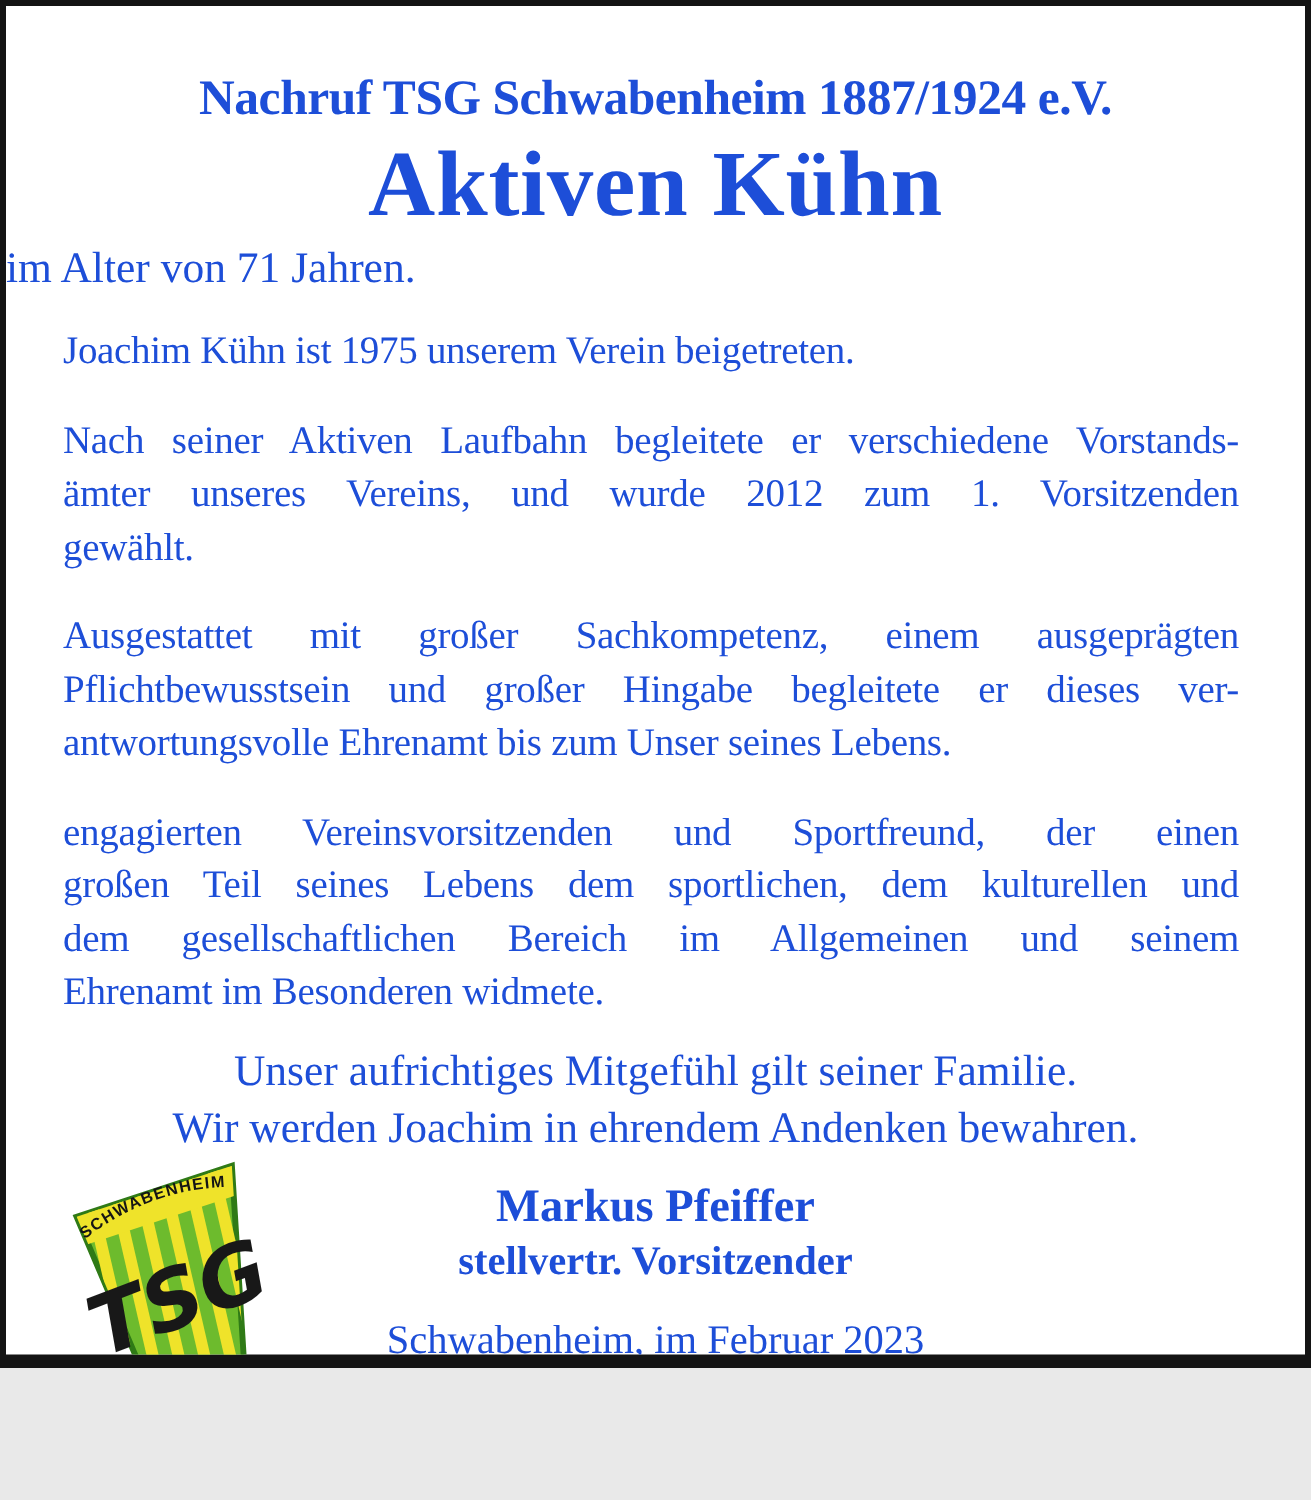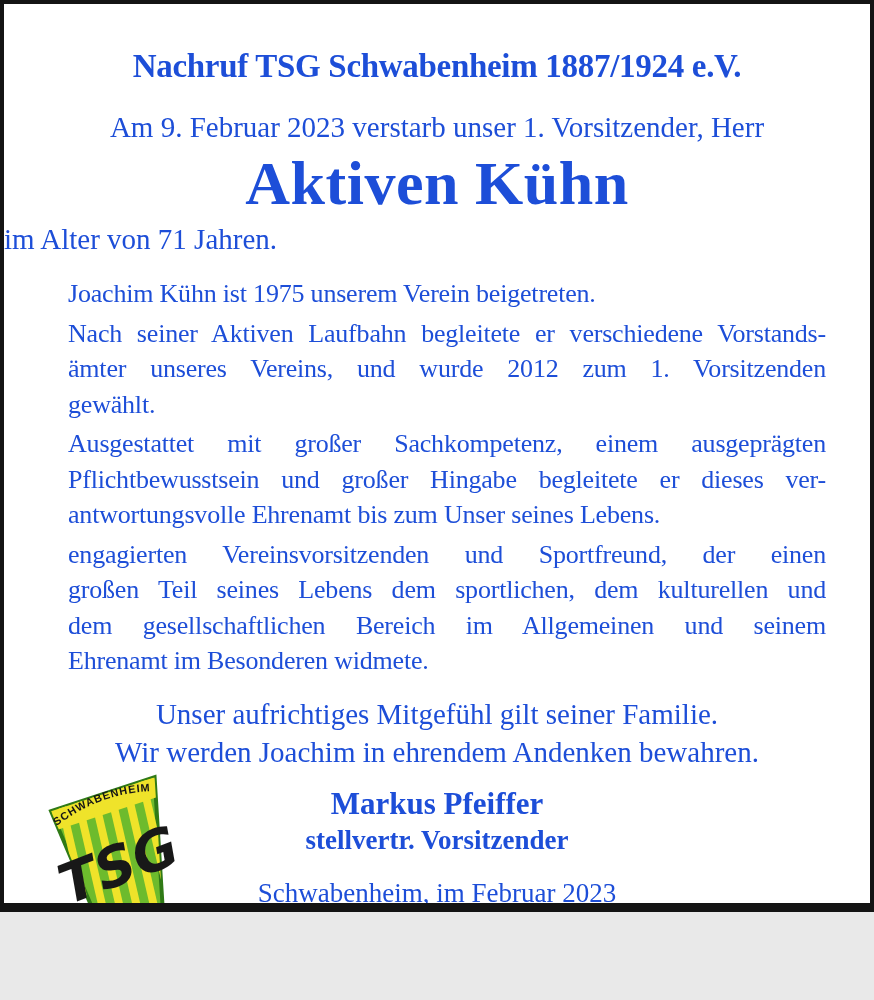--- a/index.html
+++ b/index.html
@@ -41,26 +41,26 @@
     letter-spacing:0.5px;
   }
   .age-line{
     margin-top:4px;
     text-align:left;
     font-size:29px;
     line-height:34px;
   }
   .body-paragraphs{
     margin-top:20px;
-    padding:0 44px 0 64px;
+    padding:0 44px 0 38px;
     font-size:26px;
     line-height:35.5px;
     letter-spacing:-0.2px;
   }
-  .para{margin-top:4px;}
+  .para{margin-top:24px;}
   .para:first-child{margin-top:0;}
   .pline{
     text-align:justify;
     text-align-last:justify;
   }
   .pline.last{
     text-align:left;
     text-align-last:left;
   }
   .condolence{
@@ -97,21 +97,20 @@
     height:175px;
   }
 </style>
 </head>
 <body>
 
 <div class="page">
 
   <div class="notice-header">Nachruf TSG Schwabenheim 1887/1924 e.V.</div>
 
-  <div class="intro-line">Am 9. Februar 2023 verstarb unser 1. Vorsitzender, Herr</div>
 
   <div class="deceased-name">Aktiven Kühn</div>
 
   <div class="age-line">im Alter von 71 Jahren.</div>
 
   <div class="body-paragraphs">
       <div class="para">
         <div class="pline last">Joachim Kühn ist 1975 unserem Verein beigetreten.</div>
       </div>
       <div class="para">

